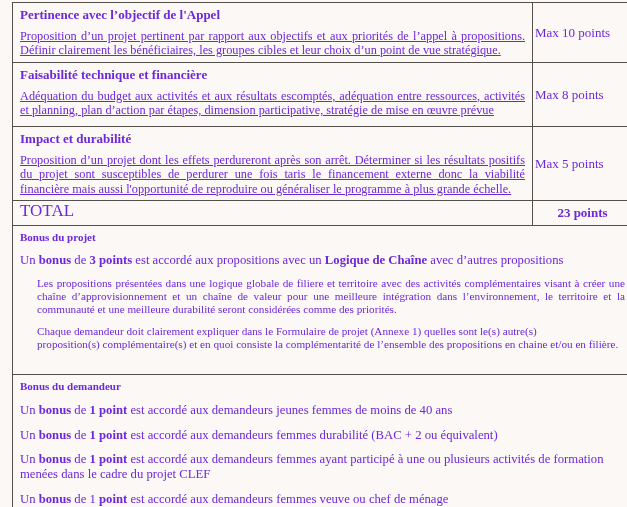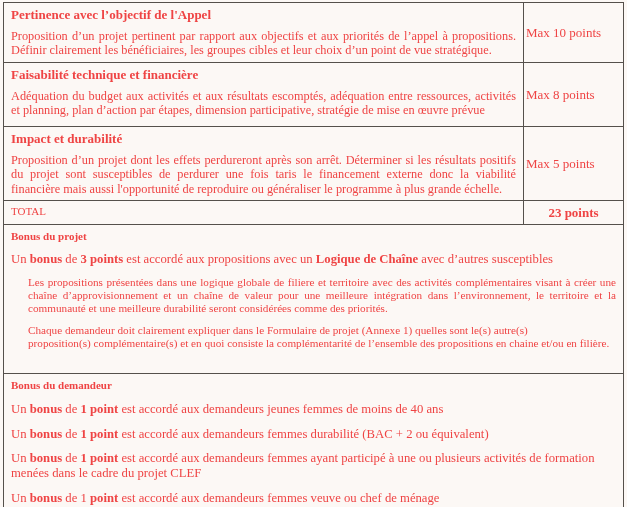--- a/index.html
+++ b/index.html
@@ -5,23 +5,23 @@
   html, body {
     margin: 0;
     padding: 0;
     background: #fcf8f5;
   }
   .sheet {
     position: relative;
     width: 627px;
     height: 507px;
     box-sizing: border-box;
-    padding: 2px 3px;
+    padding: 2px 12px;
     background: #fcf8f5;
-    color: #ef4444;
+    color: #6d28d9;
     font-family: "Liberation Serif", serif;
     overflow: hidden;
   }
   table.eval-table {
     width: 620px;
     border-collapse: collapse;
     table-layout: fixed;
   }
   .eval-table td {
     border: 1px solid #55504b;
@@ -43,30 +43,31 @@
     margin: 4px 0 0 0;
     font-size: 13px;
     font-weight: bold;
     line-height: 1.2;
   }
   .cell-desc {
     margin: 6px 0 0 0;
     font-size: 12.3px;
     line-height: 1.18;
     text-align: justify;
+    text-decoration: underline;
   }
   td.pts-cell {
     text-align: left;
     vertical-align: middle;
     font-size: 13px;
     padding: 0 2px;
   }
   td.total-cell {
     vertical-align: middle;
-    font-size: 11px;
+    font-size: 17px;
   }
   td.total-pts-cell {
     text-align: center;
     vertical-align: middle;
     font-size: 13px;
     font-weight: bold;
     padding: 0 2px;
   }
   .section-head {
     margin: 5px 0 0 0;
@@ -130,21 +131,21 @@
       </tr>
 
       <tr class="r-total">
         <td class="total-cell">TOTAL</td>
         <td class="total-pts-cell">23 points</td>
       </tr>
 
       <tr class="r-bonus-projet">
         <td colspan="2">
           <p class="section-head">Bonus du projet</p>
-          <p class="lead-line"><span>Un </span><span class="b">bonus</span><span> de </span><span class="b">3 points</span><span> est accordé aux propositions avec un </span><span class="b">Logique de Chaîne</span><span> avec d’autres susceptibles</span></p>
+          <p class="lead-line"><span>Un </span><span class="b">bonus</span><span> de </span><span class="b">3 points</span><span> est accordé aux propositions avec un </span><span class="b">Logique de Chaîne</span><span> avec d’autres propositions</span></p>
           <p class="small-para">Les propositions présentées dans une logique globale de filiere et territoire avec des activités complémentaires visant à créer une chaîne d’approvisionnement et un chaîne de valeur pour une meilleure intégration dans l’environnement, le territoire et la communauté et une meilleure durabilité seront considérées comme des priorités.</p>
           <p class="small-para prewrap">Chaque demandeur doit clairement expliquer dans le Formulaire de projet (Annexe 1) quelles sont le(s) autre(s)
 proposition(s) complémentaire(s) et en quoi consiste la complémentarité de l’ensemble des propositions en chaine et/ou en filière.</p>
         </td>
       </tr>
 
       <tr class="r-bonus-demandeur">
         <td colspan="2">
           <p class="section-head">Bonus du demandeur</p>
           <p class="bonus-line"><span>Un </span><span class="b">bonus</span><span> de </span><span class="b">1 point</span><span> est accordé aux demandeurs </span><span class="u">jeunes femmes de moins de 40 ans</span></p>

